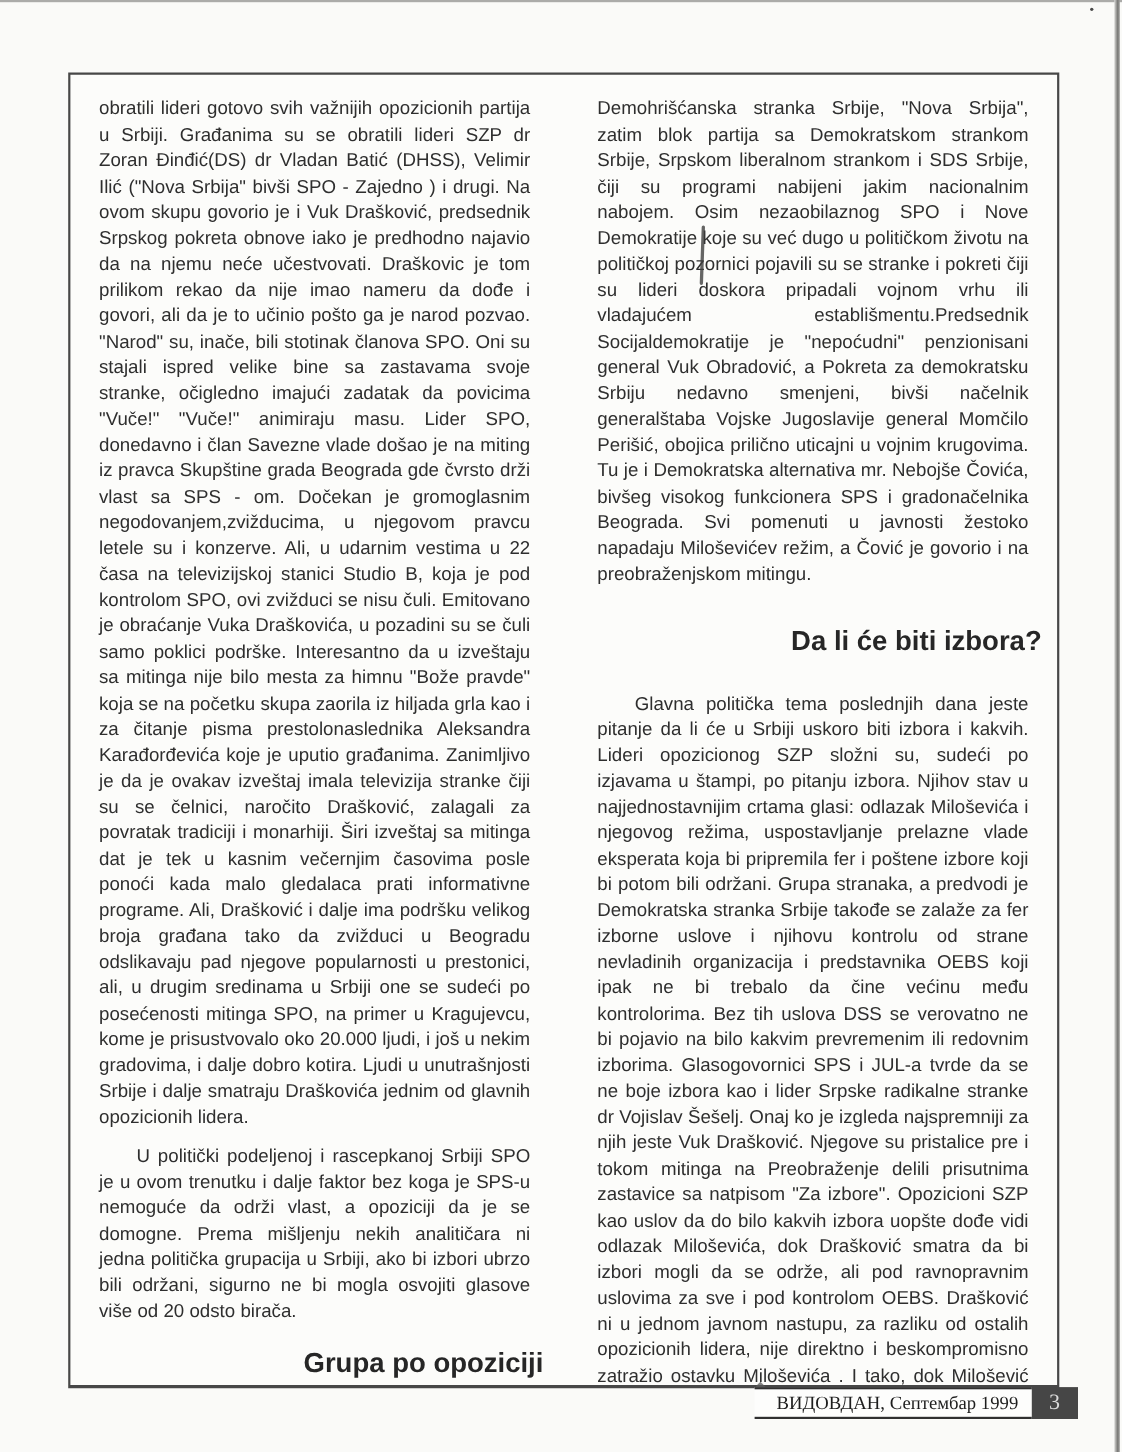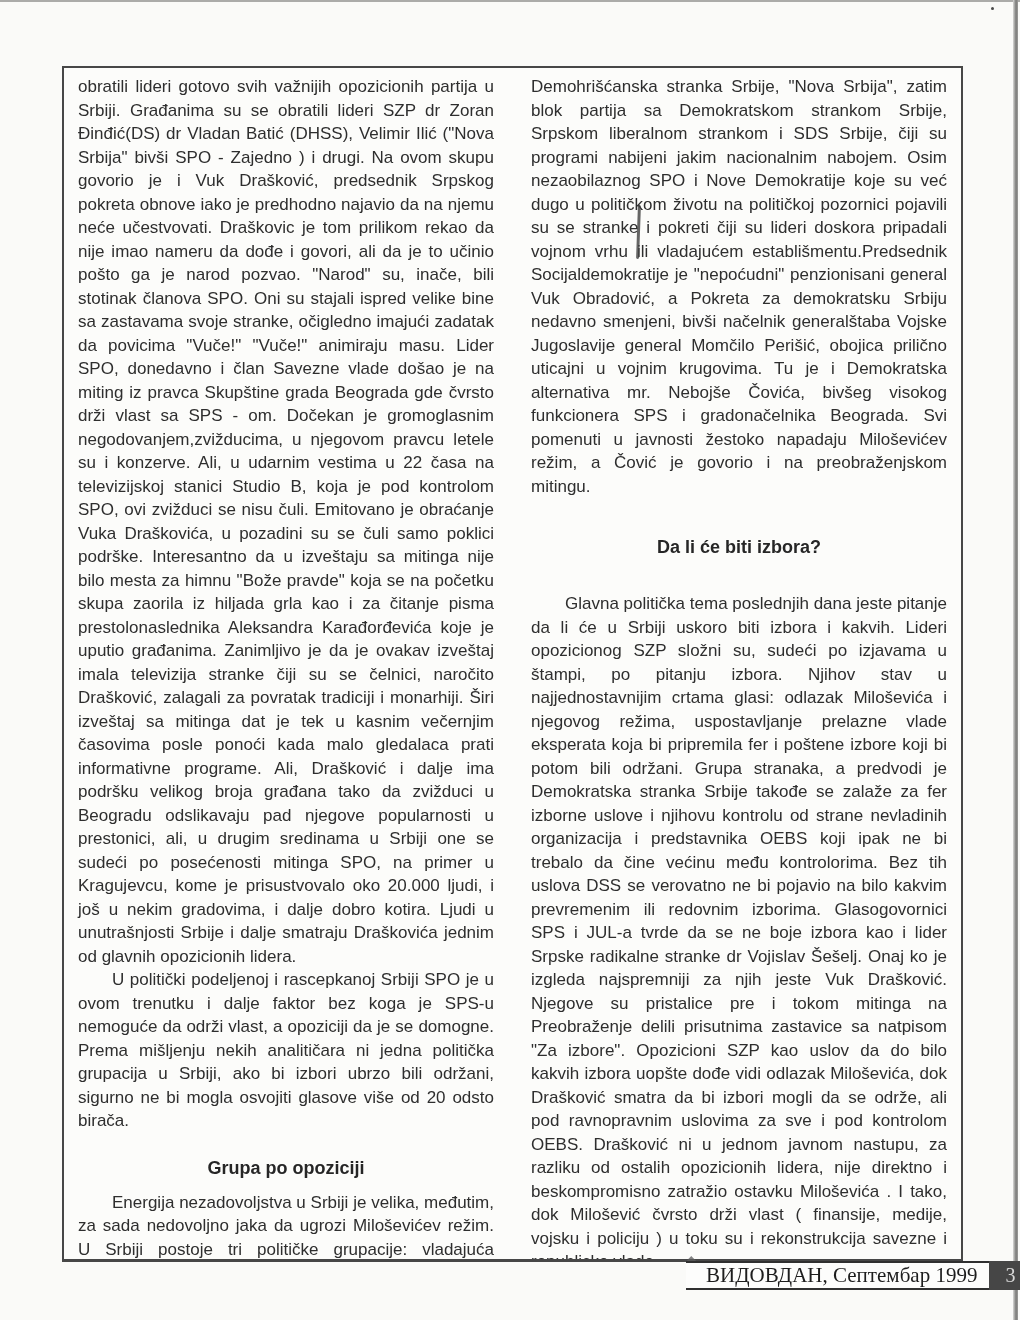--- a/index.html
+++ b/index.html
@@ -20,35 +20,35 @@
     overflow:hidden;
   }
   .col {
     position:absolute; top:7px; width:416px;
     color:#2e2e2e;
     font-size:17px; line-height:23.5px;
     text-align:justify;
   }
   .col-left  { left:14px; }
   .col-right { left:467px; }
-  .para { margin:0; }
+  .para { margin:12px; }
   .indent { text-indent:34px; }
   .heading {
-    font-size:18px; font-weight:bold; text-align:center;
+    font-size:25px; font-weight:bold; text-align:right;
     color:#262626; margin:20px 0 8px 0; line-height:30px;
   }
   .heading-izbora { margin:34px 0 30px 0; }
 
   .footer { position:absolute; left:686px; top:1261px; height:29px; display:flex; }
   .footer-label {
     display:flex; align-items:center; white-space:nowrap;
     background:#fdfdfc; box-sizing:border-box;
     border-top:2px solid #303030; border-bottom:2px solid #303030;
     padding:0 12px 0 20px;
-    font-family:"Liberation Serif", serif; font-size:21px; color:#1d1d1d;
+    font-family:"Liberation Serif", serif; font-size:17px; color:#1d1d1d;
   }
   .footer-page {
     width:42px; background:#464646; color:#d9d9d9;
     display:flex; align-items:center; justify-content:center;
     font-family:"Liberation Serif", serif; font-size:20px;
   }
   .footer-tick {
     position:absolute; left:688px; top:1258px; width:8px; height:6px;
     background:#5c5c5c; transform:rotate(45deg); opacity:.75;
   }

